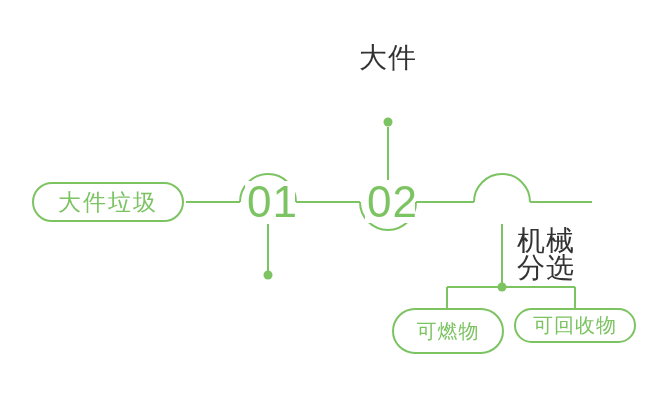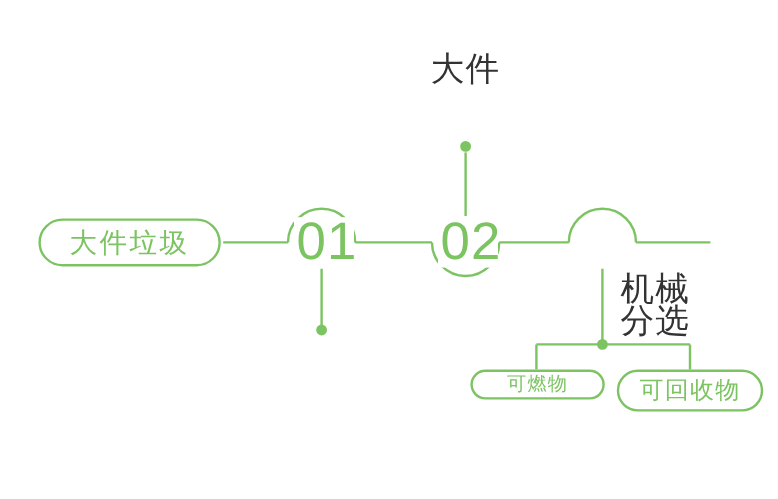--- a/index.html
+++ b/index.html
@@ -15,21 +15,21 @@
   }
   .layer{position:absolute;left:0;top:0;}
   svg .stroke{fill:none;stroke:var(--green);stroke-width:2;}
   svg .dot{fill:var(--green);stroke:none;}
   .pill{
     position:absolute;border:2px solid var(--green);border-radius:24px;
     color:var(--green);display:flex;align-items:center;justify-content:center;
     background:var(--background);box-sizing:border-box;white-space:nowrap;
   }
   .pill.source{left:32px;top:182px;width:152px;height:40px;font-size:23px;letter-spacing:2px;}
-  .pill.out1{left:392px;top:308px;width:112px;height:25px;font-size:16px;letter-spacing:1px;}
+  .pill.out1{left:392px;top:308px;width:112px;height:46px;font-size:20px;letter-spacing:1px;}
   .pill.out2{left:514px;top:308px;width:122px;height:35px;font-size:20px;letter-spacing:1px;}
   .num{
     position:absolute;top:181px;height:42px;line-height:42px;text-align:center;
     color:var(--green);font-size:44px;letter-spacing:1px;
     background:var(--background);padding:0 2px;
   }
   .num.n1{left:245px;width:46px;}
   .num.n2{left:365px;width:46px;}
   .num.n3{left:479px;width:46px;}
   .lbl{position:absolute;color:var(--label);font-size:28px;line-height:27px;letter-spacing:1px;}

